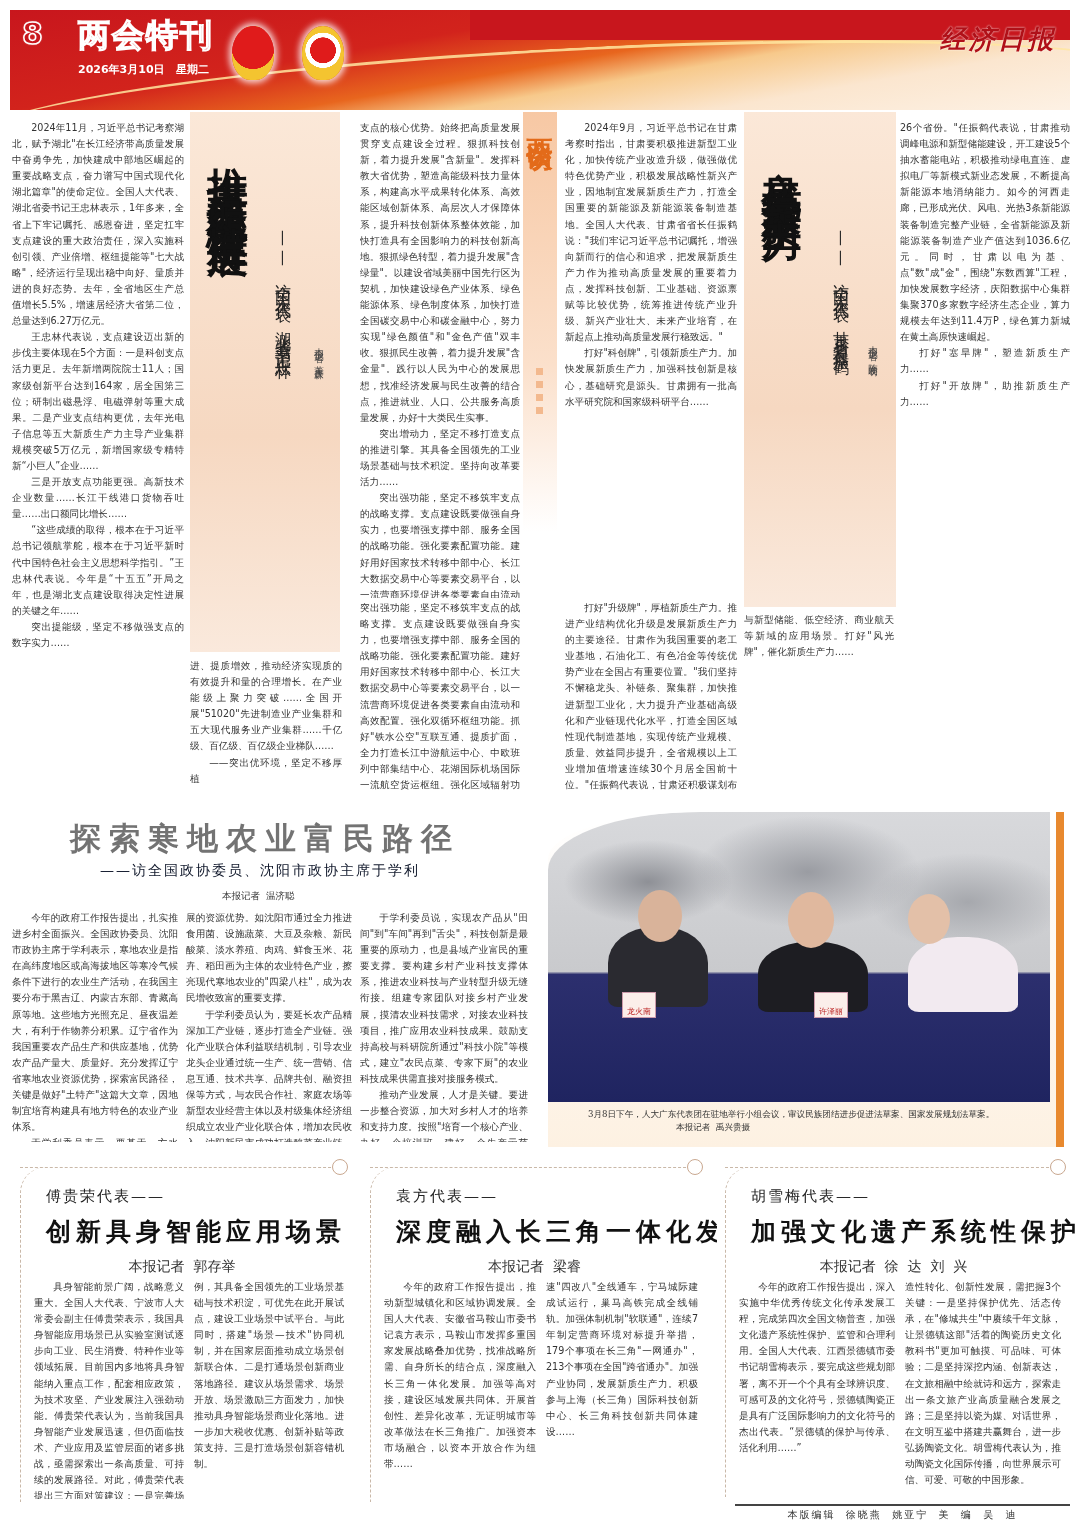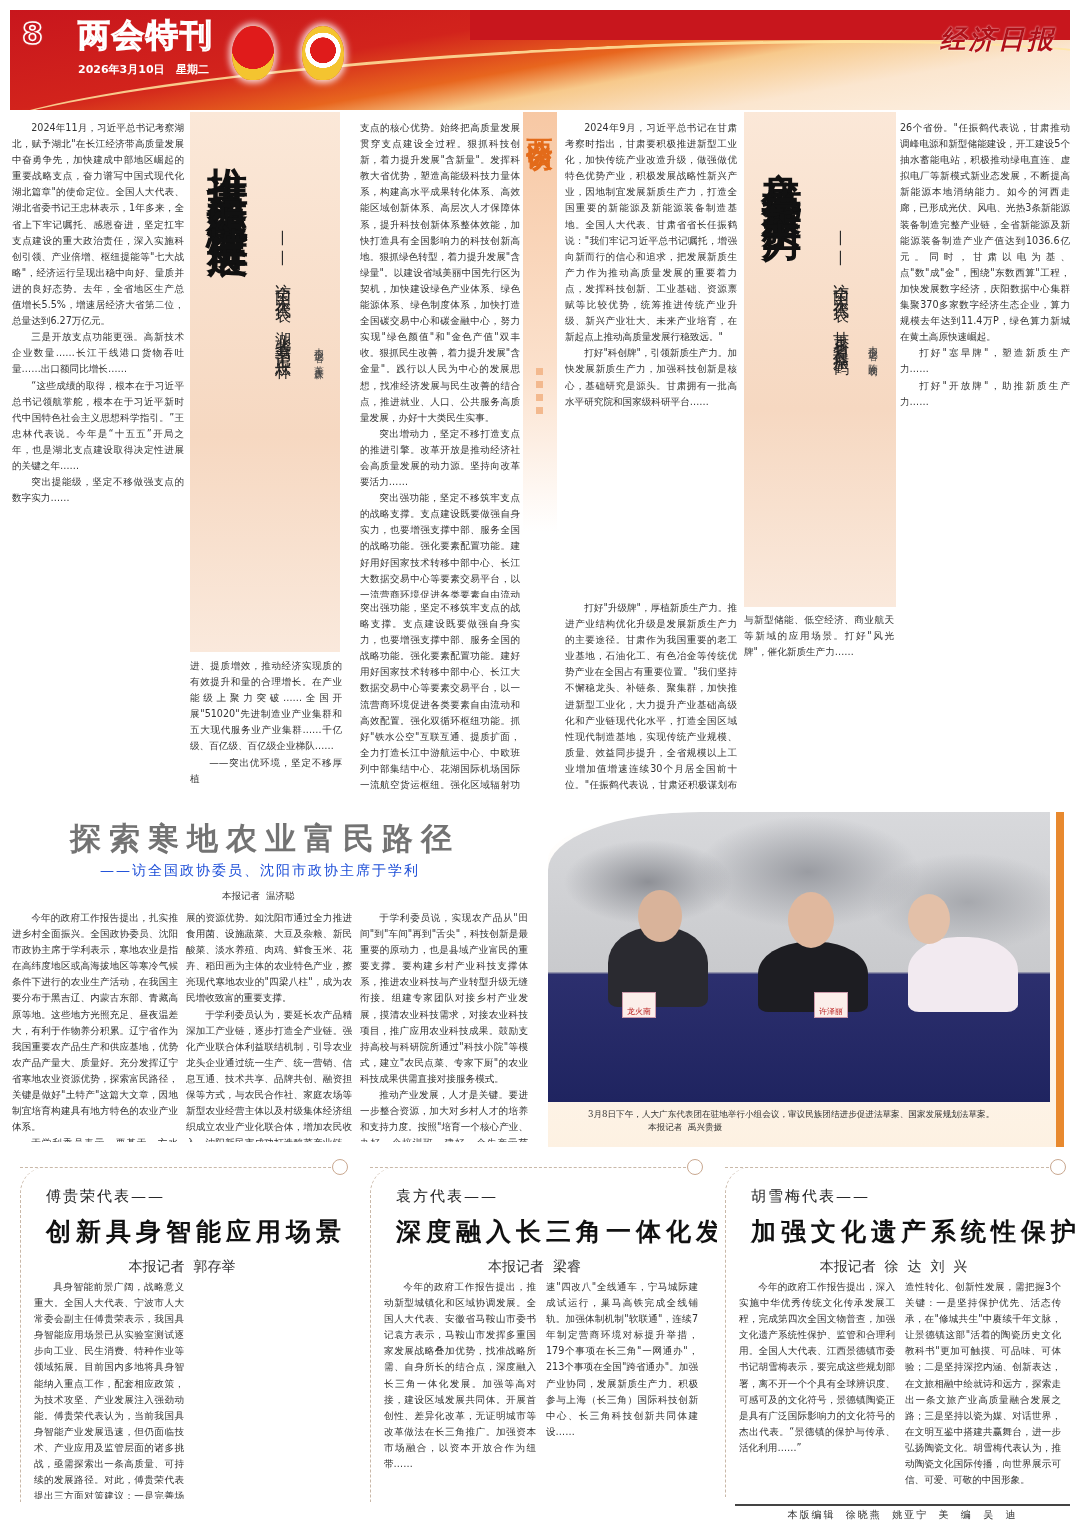--- a/index.html
+++ b/index.html
@@ -84,21 +84,21 @@
   .column-tag .dots { position: absolute; left: 8px; top: 250px; width: 18px; }
   .column-tag .dots span { display: block; width: 7px; height: 7px; background: #f3b98e; margin: 6px 0 0 5px; }
 
   
   .feature-title {
     position: absolute; left: 70px; top: 818px; font-family: "DejaVu Serif", serif; font-weight: bold;
     font-size: 31px; letter-spacing: 8px; color: #737373;
   }
   .feature-sub {
     position: absolute; left: 100px; top: 862px; font-family: "DejaVu Serif", serif;
-    font-size: 14px; letter-spacing: 2px; color: #1d4ed8;
+    font-size: 14px; letter-spacing: 2px; color: #0f172a;
   }
   .feature-byline {
     position: absolute; left: 222px; top: 890px; font-size: 9.5px; color: #333; white-space: pre;
     font-family: "DejaVu Serif", serif;
   }
   .photo-frame {
     position: absolute; left: 548px; top: 812px; width: 516px; height: 335px;
     border-radius: 30% 0 0 0 / 14% 0 0 0;
     background: linear-gradient(180deg, #fff 0%, #fdf1e2 100%);
     border-right: 8px solid #e8892e;
@@ -121,21 +121,21 @@
   .p3 { left: 360px; top: 125px; width: 110px; height: 75px; background: #f2eaf0; }
   .p3h { left: 360px; top: 82px; width: 42px; height: 50px; background: #e3c0a8; border-radius: 50%; }
   .nameplate {
     position: absolute; top: 180px; height: 16px; padding: 12px 4px; background: #fbeeea;
     border: 1px solid #c9a; font-size: 8px; color: #b22; line-height: 14px;
   }
   .photo-caption {
     position: absolute; left: 40px; top: 296px; width: 440px; font-size: 8.6px; line-height: 13px;
     color: #333; font-family: "DejaVu Serif", serif;
   }
-  .photo-caption .credit { margin-left: 60px; white-space: pre; }
+  .photo-caption .credit { margin-left: 88px; white-space: pre; }
 
   
   .card {
     position: absolute; top: 1157px; height: 345px; background: #fff;
     border-radius: 34px 8px 0 0;
   }
   .card::before {
     content: ""; position: absolute; left: -6px; top: -6px; right: -6px; height: 70px;
     background: #f7e3d1; border-radius: 40px 12px 0 0; z-index: -1;
   }
@@ -176,33 +176,34 @@
   <div class="page-no">8</div>
   <div class="section-title">两会特刊</div>
   <div class="issue-date">2026年3月10日   星期二</div>
   <div class="emblem e1"></div>
   <div class="emblem e2"></div>
   <div class="brand">经济日报</div>
 </div>
 
 <div class="body-col" style="left:12px; top:120px; width:172px; height:670px;">
   <p>2024年11月，习近平总书记考察湖北，赋予湖北"在长江经济带高质量发展中奋勇争先，加快建成中部地区崛起的重要战略支点，奋力谱写中国式现代化湖北篇章"的使命定位。全国人大代表、湖北省委书记王忠林表示，1年多来，全省上下牢记嘱托、感恩奋进，坚定扛牢支点建设的重大政治责任，深入实施科创引领、产业倍增、枢纽提能等"七大战略"，经济运行呈现出稳中向好、量质并进的良好态势。去年，全省地区生产总值增长5.5%，增速居经济大省第二位，总量达到6.27万亿元。</p>
+  <p>王忠林代表说，支点建设迈出新的步伐主要体现在5个方面：一是科创支点活力更足。去年新增两院院士11人；国家级创新平台达到164家，居全国第三位；研制出磁悬浮、电磁弹射等重大成果。二是产业支点结构更优，去年光电子信息等五大新质生产力主导产业集群规模突破5万亿元，新增国家级专精特新“小巨人”企业……</p>
   <p>三是开放支点功能更强。高新技术企业数量……长江干线港口货物吞吐量……出口额同比增长……</p>
   <p>“这些成绩的取得，根本在于习近平总书记领航掌舵，根本在于习近平新时代中国特色社会主义思想科学指引。”王忠林代表说。今年是“十五五”开局之年，也是湖北支点建设取得决定性进展的关键之年……</p>
   <p>突出提能级，坚定不移做强支点的数字实力……</p>
 </div>
 
 <div class="vstrip" style="left:190px; top:112px; width:150px; height:540px;"></div>
 <div class="vhead" style="left:207px; top:135px; font-size:41px;">推进支点建设取得决定性进展</div>
 <div class="vsub" style="left:272px; top:230px;">——访全国人大代表、湖北省委书记王忠林</div>
 <div class="vbyline" style="left:312px; top:340px;">本报记者  董庆森</div>
 
 <div class="body-col" style="left:360px; top:120px; width:160px; height:478px;">
   <p style="text-indent:0">支点的核心优势。始终把高质量发展贯穿支点建设全过程。狠抓科技创新，着力提升发展"含新量"。发挥科教大省优势，塑造高能级科技力量体系，构建高水平成果转化体系、高效能区域创新体系、高层次人才保障体系，提升科技创新体系整体效能，加快打造具有全国影响力的科技创新高地。狠抓绿色转型，着力提升发展"含绿量"。以建设省域美丽中国先行区为契机，加快建设绿色产业体系、绿色能源体系、绿色制度体系，加快打造全国碳交易中心和碳金融中心，努力实现"绿色颜值"和"金色产值"双丰收。狠抓民生改善，着力提升发展"含金量"。践行以人民为中心的发展思想，找准经济发展与民生改善的结合点，推进就业、人口、公共服务高质量发展，办好十大类民生实事。</p>
-  <p>突出增动力，坚定不移打造支点的推进引擎。改革开放是推动经济社会高质量发展的动力源。坚持向改革要活力……</p>
+  <p>突出增动力，坚定不移打造支点的推进引擎。其具备全国领先的工业场景基础与技术积淀。坚持向改革要活力……</p>
   <p>突出强功能，坚定不移筑牢支点的战略支撑。支点建设既要做强自身实力，也要增强支撑中部、服务全国的战略功能。强化要素配置功能。建好用好国家技术转移中部中心、长江大数据交易中心等要素交易平台，以一流营商环境促进各类要素自由流动和高效配置。强化双循环枢纽功能。抓好"铁水公空"互联互通、提质扩面，全力打造长江中游航运中心、中欧班列中部集结中心、花湖国际机场国际一流航空货运枢纽。强化区域辐射功能。做好"强核、壮圈、联群"的大文章，推动汉襄宜"金三角"协同高质量发展，以武汉都市圈为中心推进长江中游城市群联动发展，全面提升经济集聚度、区域协同性和整体竞争力。</p>
 </div>
 <div class="body-col" style="left:190px; top:658px; width:152px; height:132px;">
   <p style="text-indent:0">进、提质增效，推动经济实现质的有效提升和量的合理增长。在产业能级上聚力突破……全国开展"51020"先进制造业产业集群和五大现代服务业产业集群……千亿级、百亿级、百亿级企业梯队……</p>
   <p>——突出优环境，坚定不移厚植</p>
 </div>
 <div class="body-col" style="left:360px; top:600px; width:160px; height:190px;">
   <p style="text-indent:0">突出强功能，坚定不移筑牢支点的战略支撑。支点建设既要做强自身实力，也要增强支撑中部、服务全国的战略功能。强化要素配置功能。建好用好国家技术转移中部中心、长江大数据交易中心等要素交易平台，以一流营商环境促进各类要素自由流动和高效配置。强化双循环枢纽功能。抓好"铁水公空"互联互通、提质扩面，全力打造长江中游航运中心、中欧班列中部集结中心、花湖国际机场国际一流航空货运枢纽。强化区域辐射功能。做好"强核、壮圈、联群"的大文章，推动汉襄宜"金三角"协同高质量发展，以武汉都市圈为中心推进长江中游城市群联动发展，全面提升经济集聚度、区域协同性和整体竞争力。</p>
 </div>
 
@@ -275,20 +276,23 @@
 <div class="card" style="left:12px; width:340px;">
   <div class="dash"></div>
   <div class="dash-left"></div>
   <div class="ring"></div>
   <div class="rep">傅贵荣代表——</div>
   <div class="ctitle">创新具身智能应用场景</div>
   <div class="cbyline">本报记者  郭存举</div>
   <div class="body-col" style="left:22px; width:150px; height:220px;">
       <p>具身智能前景广阔，战略意义重大。全国人大代表、宁波市人大常委会副主任傅贵荣表示，我国具身智能应用场景已从实验室测试逐步向工业、民生消费、特种作业等领域拓展。目前国内多地将具身智能纳入重点工作，配套相应政策，为技术攻坚、产业发展注入强劲动能。傅贵荣代表认为，当前我国具身智能产业发展迅速，但仍面临技术、产业应用及监管层面的诸多挑战，亟需探索出一条高质量、可持续的发展路径。对此，傅贵荣代表提出三方面对策建议：一是完善场景创新基础设施体系。打造场景数据流通平台，在国家层面打造全国统一的具身智能场景标准化数据库体系。</p>
     </div>
+  <div class="body-col" style="left:182px; width:150px; height:220px;">
+      <p style="text-indent:0">例，其具备全国领先的工业场景基础与技术积淀，可优先在此开展试点，建设工业场景中试平台。与此同时，搭建"场景—技术"协同机制，并在国家层面推动成立场景创新联合体。二是打通场景创新商业落地路径。建议从场景需求、场景开放、场景激励三方面发力，加快推动具身智能场景商业化落地。进一步加大税收优惠、创新补贴等政策支持。三是打造场景创新容错机制。</p>
+    </div>
 </div>
 
 <div class="card" style="left:362px; width:345px;">
   <div class="dash"></div>
   <div class="dash-left"></div>
   <div class="ring"></div>
   <div class="rep">袁方代表——</div>
   <div class="ctitle">深度融入长三角一体化发展</div>
   <div class="cbyline">本报记者  梁睿</div>
   <div class="body-col" style="left:22px; width:152px; height:220px;">

